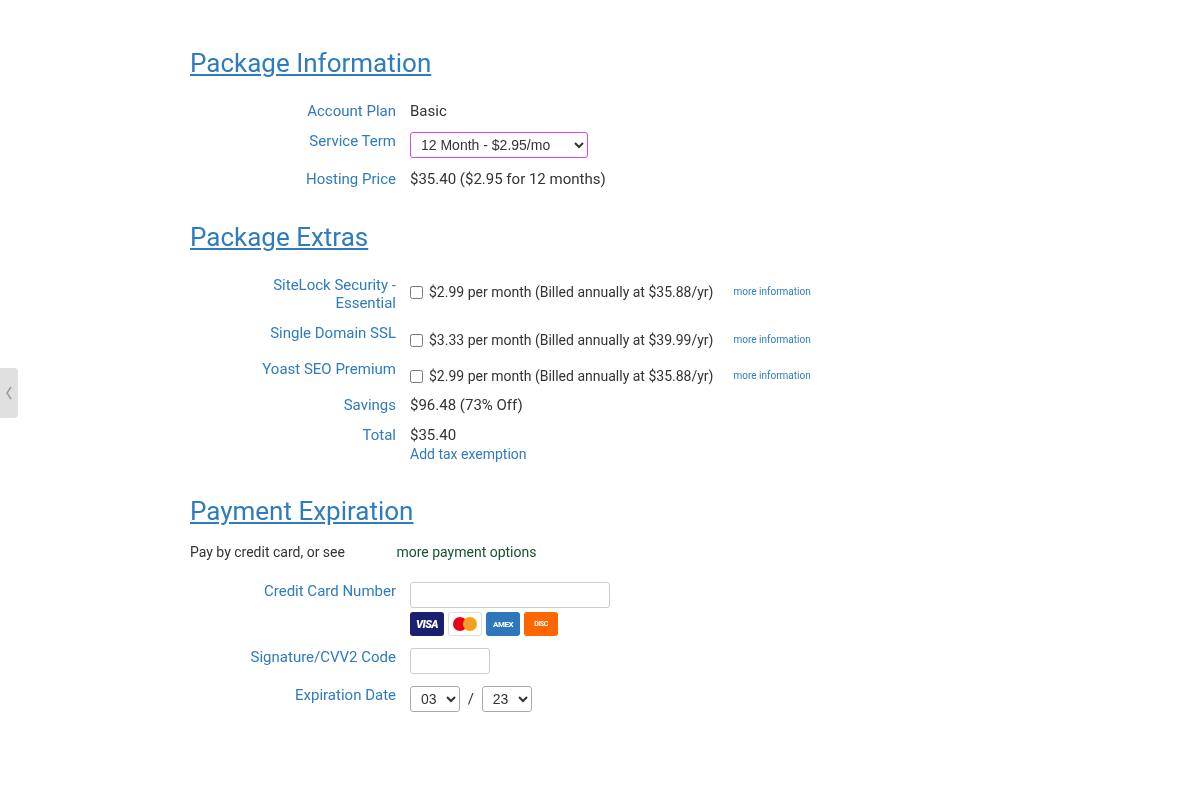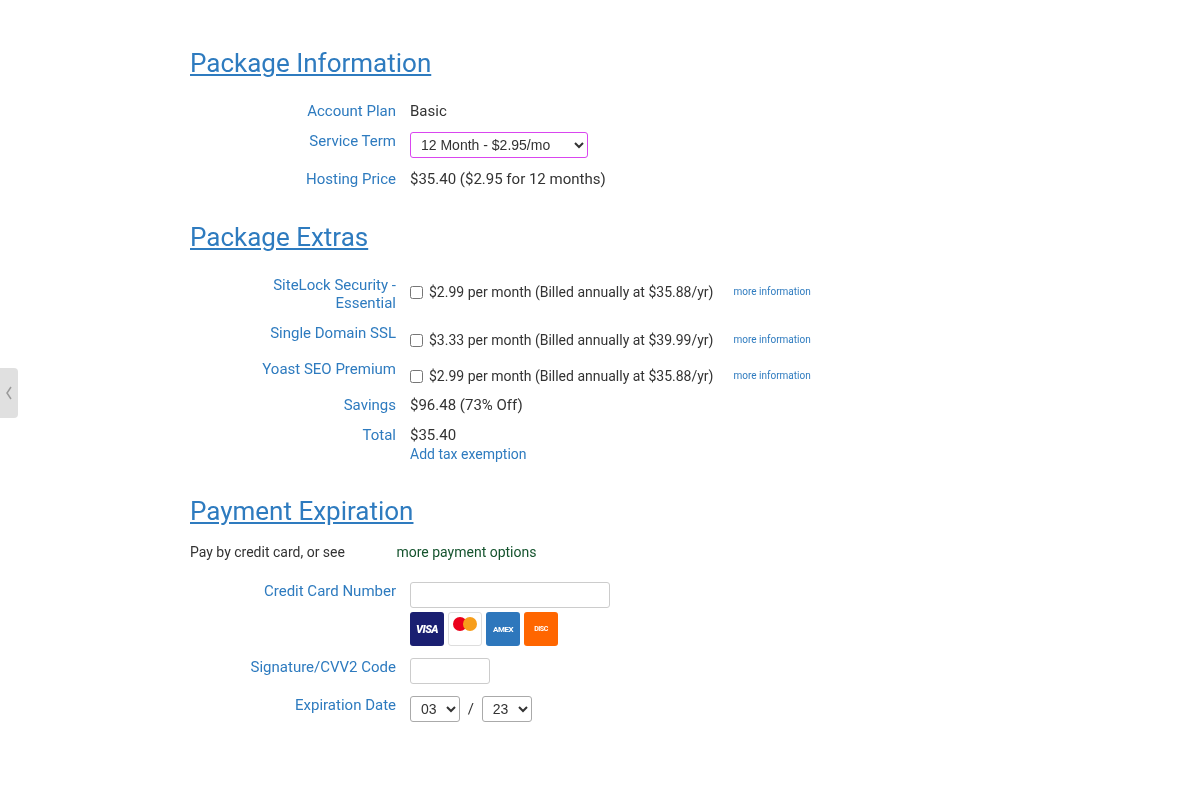--- a/index.html
+++ b/index.html
@@ -116,21 +116,21 @@
       font-size: 14px;
       width: 200px;
     }
     .cc-icons {
       display: flex;
       gap: 4px;
       margin-top: 4px;
     }
     .cc-icon {
       width: 34px;
-      height: 34px;
+      height: 24px;
       border-radius: 3px;
       display: inline-flex;
       align-items: center;
       justify-content: center;
       font-size: 8px;
       font-weight: bold;
       letter-spacing: -0.5px;
     }
     .cc-visa {
       background: #1a1f71;

